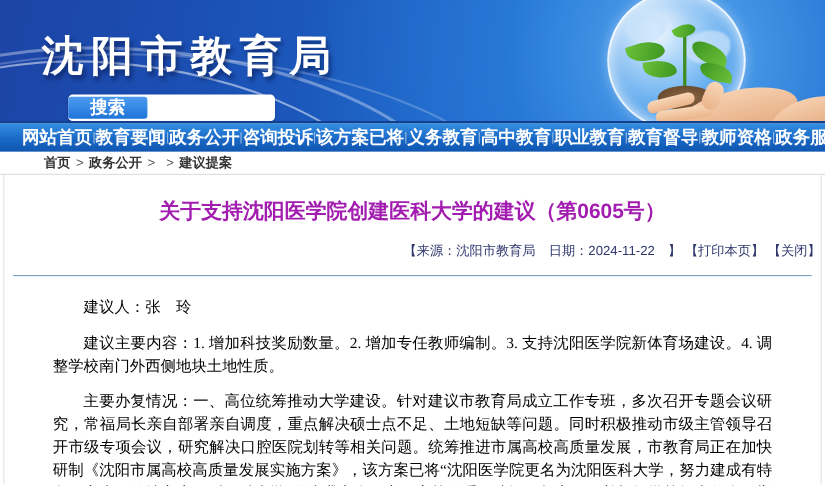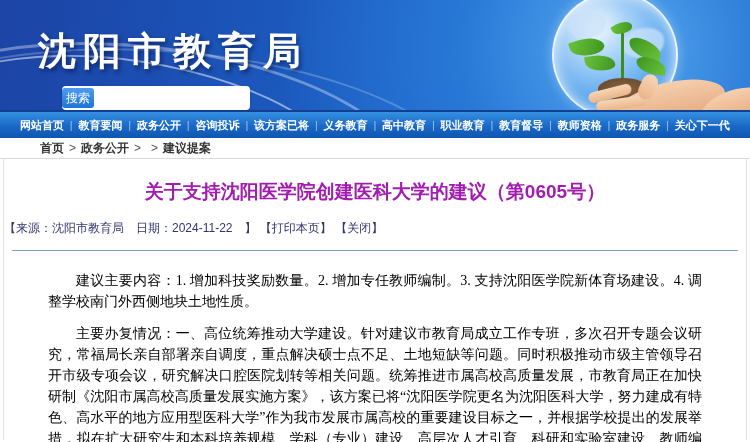--- a/index.html
+++ b/index.html
@@ -19,22 +19,22 @@
 
   .site-title { position:absolute; left:38px; top:26px; color:#fff; font-weight:bold;
     font-family:Liberation Sans, sans-serif; font-size:38px; letter-spacing:7px;
     text-shadow:2px 3px 4px rgba(0,10,50,.5); }
 
   .search-bar { position:absolute; left:62px; top:86px; width:188px; height:24px;
     background:#fff; border-radius:4px; display:flex; align-items:center; box-shadow:0 1px 2px rgba(0,20,80,.35); }
   .search-bar input { flex:1; border:none; outline:none; background:transparent; padding:0 8px;
     font-size:12px; color:#444; min-width:0; }
   .search-bar input::placeholder { color:#999; }
-  .search-btn { width:32px; height:20px; margin-right:2px; border:none; border-radius:3px;
-    background:linear-gradient(#4d9cf0,#1f74d8); color:#fff; font-size:12px; font-weight:normal; cursor:pointer; }
+  .search-btn { width:72px; height:20px; margin-right:2px; border:none; border-radius:3px;
+    background:linear-gradient(#4d9cf0,#1f74d8); color:#fff; font-size:16px; font-weight:bold; cursor:pointer; }
 
   
   .globe { position:absolute; left:552px; top:-8px; width:126px; height:126px; border-radius:50%;
     border:2px solid rgba(255,255,255,.85);
     background:radial-gradient(circle at 34% 28%, rgba(255,255,255,.95) 0%, rgba(225,242,255,.6) 28%, rgba(150,205,250,.35) 58%, rgba(95,165,235,.5) 100%);
     box-shadow:inset 0 0 14px rgba(255,255,255,.9), 0 0 12px rgba(255,255,255,.35); }
   .continent { position:absolute; background:rgba(200,225,250,.75); border-radius:60% 40% 55% 45%; filter:blur(1px); }
   .continent.c1 { left:14px; top:18px; width:38px; height:26px; }
   .continent.c2 { left:68px; top:34px; width:42px; height:30px; }
   .leaf { position:absolute; background:linear-gradient(120deg,#6cc23a,#3c9420); border-radius:5% 95% 40% 95%; }
@@ -50,34 +50,34 @@
   .hand.arm  { left:700px; top:90px; width:70px; height:34px; transform:rotate(-18deg); }
   .finger { position:absolute; background:linear-gradient(#f8d6b6,#eab48a); border-radius:10px; }
   .finger.f1 { left:588px; top:88px; width:44px; height:11px; transform:rotate(-14deg); }
   .finger.f2 { left:596px; top:98px; width:52px; height:11px; transform:rotate(-8deg); }
   .finger.f3 { left:640px; top:74px; width:16px; height:26px; transform:rotate(24deg); }
 
   
   .nav { height:28px; border-top:2px solid #123f8e;
     background:linear-gradient(#3590e2 0%, #1a68c6 55%, #0e56b0 100%);
     display:flex; align-items:center; justify-content:space-between; padding:0 20px; }
-  .nav a { color:#fff; font-size:11px; font-weight:bold; text-decoration:none; white-space:nowrap; }
+  .nav a { color:#fff; font-size:16px; font-weight:bold; text-decoration:none; white-space:nowrap; }
   .nav .sep { color:rgba(255,255,255,.55); font-size:11px; }
 
   
   .crumbs { height:21px; display:flex; align-items:center; padding-left:40px;
     border-bottom:1px solid #dadada; background:#fff; font-size:12px; font-weight:bold; color:#333;text-align:right; }
   .crumbs a { color:#333; text-decoration:none; }
   .crumbs .csep { margin:0 5px; color:#555; font-weight:normal; }
 
   
   .content { margin:0 3px; height:281px; background:#fff;
     border-left:1px solid #e3e3e3; border-right:1px solid #e3e3e3; }
   .art-title { padding-top:20px; text-align:center; font-size:19px; font-weight:bold; color:#a21caf; }
-  .art-meta { margin-top:15px; text-align:left; font-size:12px; color:#30376e; }
+  .art-meta { margin-top:15px; text-align:right; font-size:12px; color:#30376e; }
   .art-meta a { color:#30376e; text-decoration:none; }
   .divider { margin:13px 8px 0 8px; border-bottom:1px solid #7fa0c4; }
   .body-text { padding:19px 44px 0 44px; font-family:"Liberation Serif","DejaVu Serif",serif;
     font-size:14px; line-height:21px; color:#000; text-align:justify; }
   .body-text p { text-indent:2em; margin-bottom:11px; }
 </style>
 </head>
 <body>
 
 <div class="banner">
@@ -146,16 +146,17 @@
 
 <div class="content">
   <div class="art-title">关于支持沈阳医学院创建医科大学的建议（第0605号）</div>
   <div class="art-meta">
     <span>【来源：沈阳市教育局　日期：2024-11-22　】</span>
     <a href="#">【打印本页】</a>
     <a href="#">【关闭】</a>
   </div>
   <div class="divider"></div>
   <div class="body-text">
+    <p>建议人：张　玲</p>
     <p>建议主要内容：1. 增加科技奖励数量。2. 增加专任教师编制。3. 支持沈阳医学院新体育场建设。4. 调整学校南门外西侧地块土地性质。</p>
     <p>主要办复情况：一、高位统筹推动大学建设。针对建议市教育局成立工作专班，多次召开专题会议研究，常福局长亲自部署亲自调度，重点解决硕士点不足、土地短缺等问题。同时积极推动市级主管领导召开市级专项会议，研究解决口腔医院划转等相关问题。统筹推进市属高校高质量发展，市教育局正在加快研制《沈阳市属高校高质量发展实施方案》，该方案已将“沈阳医学院更名为沈阳医科大学，努力建成有特色、高水平的地方应用型医科大学”作为我市发展市属高校的重要建设目标之一，并根据学校提出的发展举措，拟在扩大研究生和本科培养规模、学科（专业）建设、高层次人才引育、科研和实验室建设、教师编制、教育用地等方面加大支持力度，其中市委编办原则同意采取“一事一议”的方式，解决学校教师编制不足问题，以支持学校建设医科大学和实现高质量发展。目前文件已完成专家论证和征求意见程序，拟上市委教育工作领导小组会议审议后下发。</p>
   </div>
 </div>
 
 </body></html>

